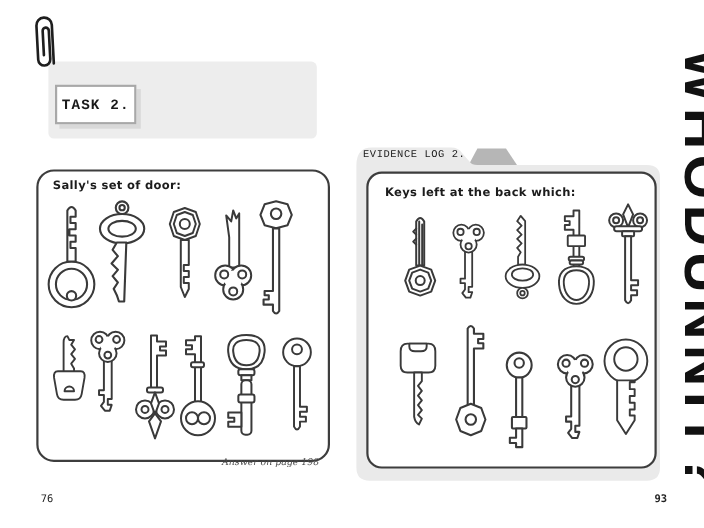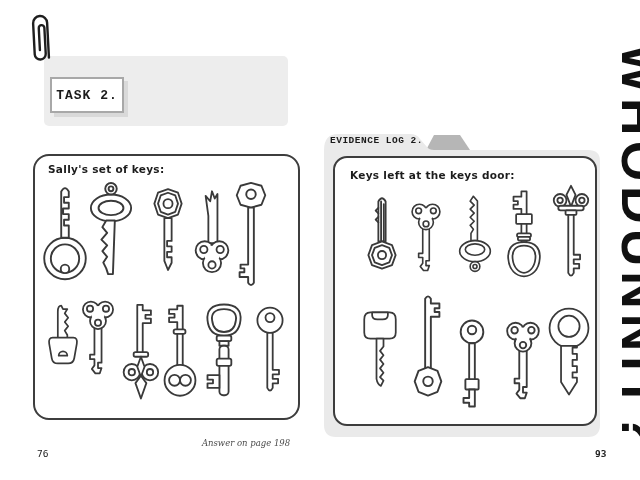--- a/index.html
+++ b/index.html
@@ -14,28 +14,28 @@
   .task-label{font-family:"Liberation Mono",monospace;font-weight:700;font-size:13px;color:#1b1b1b;letter-spacing:1px;}
   .instructions{left:56px;top:69px;width:238px;font-family:"DejaVu Serif",serif;
                 font-size:9.3px;line-height:18px;color:#2a2a2a;}
   .keys-box{background:#fff;border:2px solid #3d3d3d;border-radius:16px;}
   .box-l{left:33px;top:154px;width:263px;height:262px;}
   .box-r{left:333px;top:156px;width:260px;height:266px;border-radius:14px;}
   .box-title{font-family:"DejaVu Sans",sans-serif;font-weight:700;font-size:10.5px;
              letter-spacing:.3px;color:#1c1c1c;}
   .title-l{left:48px;top:163px;}
   .title-r{left:350px;top:169px;}
-  .answer-note{left:190px;top:438px;width:112px;text-align:center;font-family:"DejaVu Serif",serif;
+  .answer-note{left:190px;top:416px;width:112px;text-align:center;font-family:"DejaVu Serif",serif;
                font-style:italic;font-size:8.5px;color:#4a4a4a;}
   .pageno{font-family:"DejaVu Sans Mono",monospace;font-size:9.5px;color:#222;}
   .pn-l{left:37px;top:448px;}
   .pn-r{left:595px;top:448px;font-weight:bold;}
   
   .folder-svg{left:314px;top:128px;}
-  .tab-label{left:330px;top:135px;font-family:"Liberation Mono",monospace;font-weight:700;
+  .tab-label{left:330px;top:135px;font-family:"Liberation Mono",monospace;font-weight:400;
              font-size:9.5px;letter-spacing:.5px;color:#1b1b1b;}
   
   .edge-text{top:44px;right:-30px;writing-mode:vertical-rl;text-orientation:mixed;
              font-family:"Liberation Sans",sans-serif;font-weight:900;font-size:52px;
              letter-spacing:5px;color:#111;white-space:nowrap;}
   
   svg.key{position:absolute;overflow:visible;fill:#fff;stroke:#3a3a3a;stroke-width:2;
           stroke-linejoin:round;stroke-linecap:round;}
 </style>
 </head>
@@ -187,32 +187,32 @@
   <div class="abs task-box">
     <span class="task-label">TASK 2.</span>
   </div>
   <svg class="abs" style="left:26px;top:10px" width="30" height="60" viewBox="0 0 30 60">
     <g fill="none" stroke="#1e1e1e" stroke-width="2.4" stroke-linecap="round" transform="rotate(-3 15 30)">
       <path d="M22,48 L22,13 A7,7 0 0 0 8,13 L8,44 A5.5,5.5 0 0 0 19,44 L19,18 A2.8,2.8 0 0 0 13.4,18 L13.4,40"></path>
     </g>
   </svg>
 
   <div class="abs keys-box box-l"></div>
-  <div class="abs box-title title-l">Sally's set of keys:</div>
+  <div class="abs box-title title-l">Sally's set of door:</div>
   <div class="abs answer-note">Answer on page 198</div>
   <div class="abs pageno pn-l">76</div>
 
   <svg class="abs folder-svg" width="292" height="314" viewBox="0 0 292 314">
     <path d="M120,7 L146,7 156,22 112,22 Z" fill="#b6b6b6"></path>
     <path d="M10,22 Q10,6 24,6 L96,6 Q103,6 106,11 L113,19 Q115,22 120,22 L274,22 Q286,22 286,33 L286,297 Q286,309 274,309 L22,309 Q10,309 10,297 Z" fill="#eaeaea"></path>
   </svg>
   <div class="abs tab-label">EVIDENCE LOG 2.</div>
 
   <div class="abs keys-box box-r"></div>
-  <div class="abs box-title title-r">Keys left at the keys door:</div>
+  <div class="abs box-title title-r">Keys left at the back which:</div>
   <div class="abs pageno pn-r">93</div>
 
   <div class="abs edge-text">WHODUNNIT?</div>
 
 <svg class="key" viewBox="0 0 48 108" style="left: 42px; top: 182px; width: 46px; height: 102px;">
       <use href="#k-roundbow-up"></use>
     </svg>
     <svg class="key" viewBox="0 0 48 104" style="left: 88px; top: 180px; width: 46px; height: 100px;">
       <use href="#k-oval-crown"></use>
     </svg>

